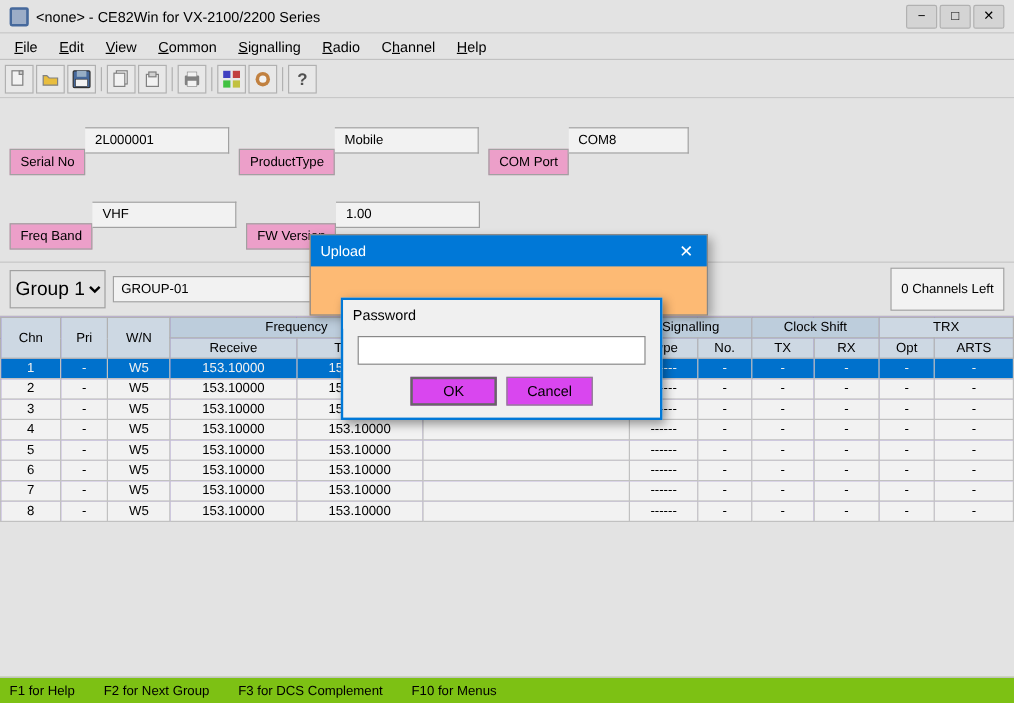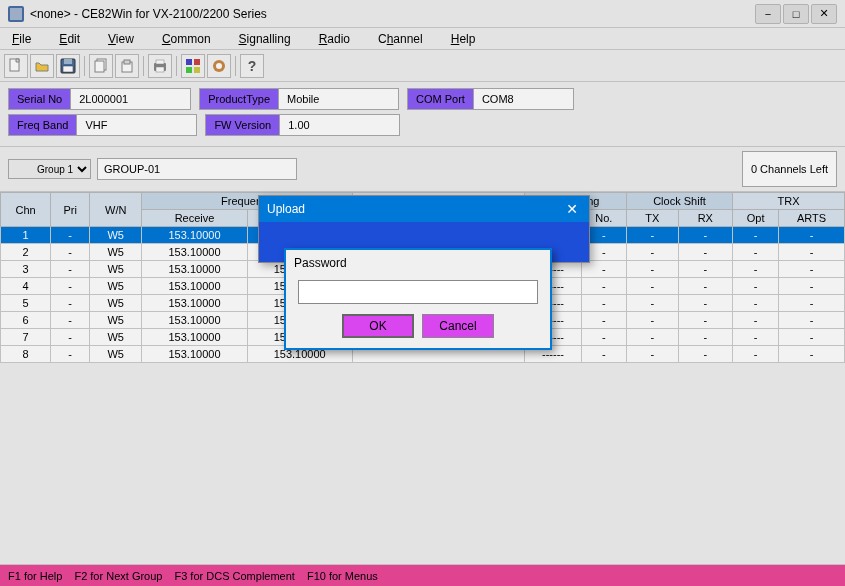--- a/index.html
+++ b/index.html
@@ -55,21 +55,21 @@
     }
 
     
     .menu-bar {
       background: #f0f0f0;
       height: 22px;
       display: flex;
       align-items: center;
       padding: 0 4px;
       border-bottom: 1px solid #ccc;
-      gap: 12px;
+      gap: 2px;
     }
     .menu-item {
       padding: 2px 8px;
       cursor: pointer;
       font-size: 12px;
     }
     .menu-item u { text-decoration: underline; }
 
     
     .toolbar {
@@ -109,28 +109,29 @@
       display: flex;
       gap: 8px;
       margin-bottom: 4px;
     }
     .info-field {
       display: flex;
       align-items: center;
       gap: 0;
     }
     .info-label {
-      background: #8b5cf6;
+      background: #f9a8d4;
       border: 1px solid #aaa;
       padding: 2px 8px;
       font-size: 11px;
       white-space: nowrap;
       height: 22px;
       display: flex;
       align-items: center;
+      margin-top: 36px;
     }
     .info-value {
       background: white;
       border: 1px solid #aaa;
       border-left: none;
       padding: 2px 8px;
       font-size: 11px;
       height: 22px;
       display: flex;
       align-items: center;
@@ -140,24 +141,23 @@
     
     .group-bar {
       display: flex;
       align-items: center;
       padding: 4px 8px;
       gap: 6px;
       background: #f0f0f0;
       border-bottom: 1px solid #ccc;
     }
     .group-select {
-      height: 20px;
-      font-size: 10px;
+      height: 32px;
+      font-size: 16px;
       border: 1px solid #aaa;
-      padding-left: 24px;
     }
     .group-name-box {
       background: white;
       border: 1px solid #aaa;
       padding: 2px 6px;
       font-size: 11px;
       height: 22px;
       width: 200px;
       display: flex;
       align-items: center;
@@ -214,44 +214,44 @@
       background: #c8d8e8;
     }
 
     
     .status-bar {
       position: absolute;
       bottom: 0;
       left: 0;
       right: 0;
       height: 22px;
-      background: #ec4899;
+      background: #84cc16;
       border-top: 1px solid #ccc;
       display: flex;
       align-items: center;
       padding: 0 8px;
       font-size: 11px;
-      gap: 12px;
+      gap: 24px;
     }
 
     
     .modal-backdrop {
       position: absolute;
       top: 0; left: 0; right: 0; bottom: 0;
       background: rgba(0,0,0,0.05);
       z-index: 10;
     }
 
     
     .upload-dialog {
       position: absolute;
       top: 195px;
       left: 258px;
       width: 332px;
-      background: #1d4ed8;
+      background: #fdba74;
       border: 1px solid #888;
       box-shadow: 3px 3px 8px rgba(0,0,0,0.3);
       z-index: 20;
     }
     .upload-titlebar {
       background: #0078d7;
       color: white;
       padding: 4px 8px;
       font-size: 12px;
       display: flex;

